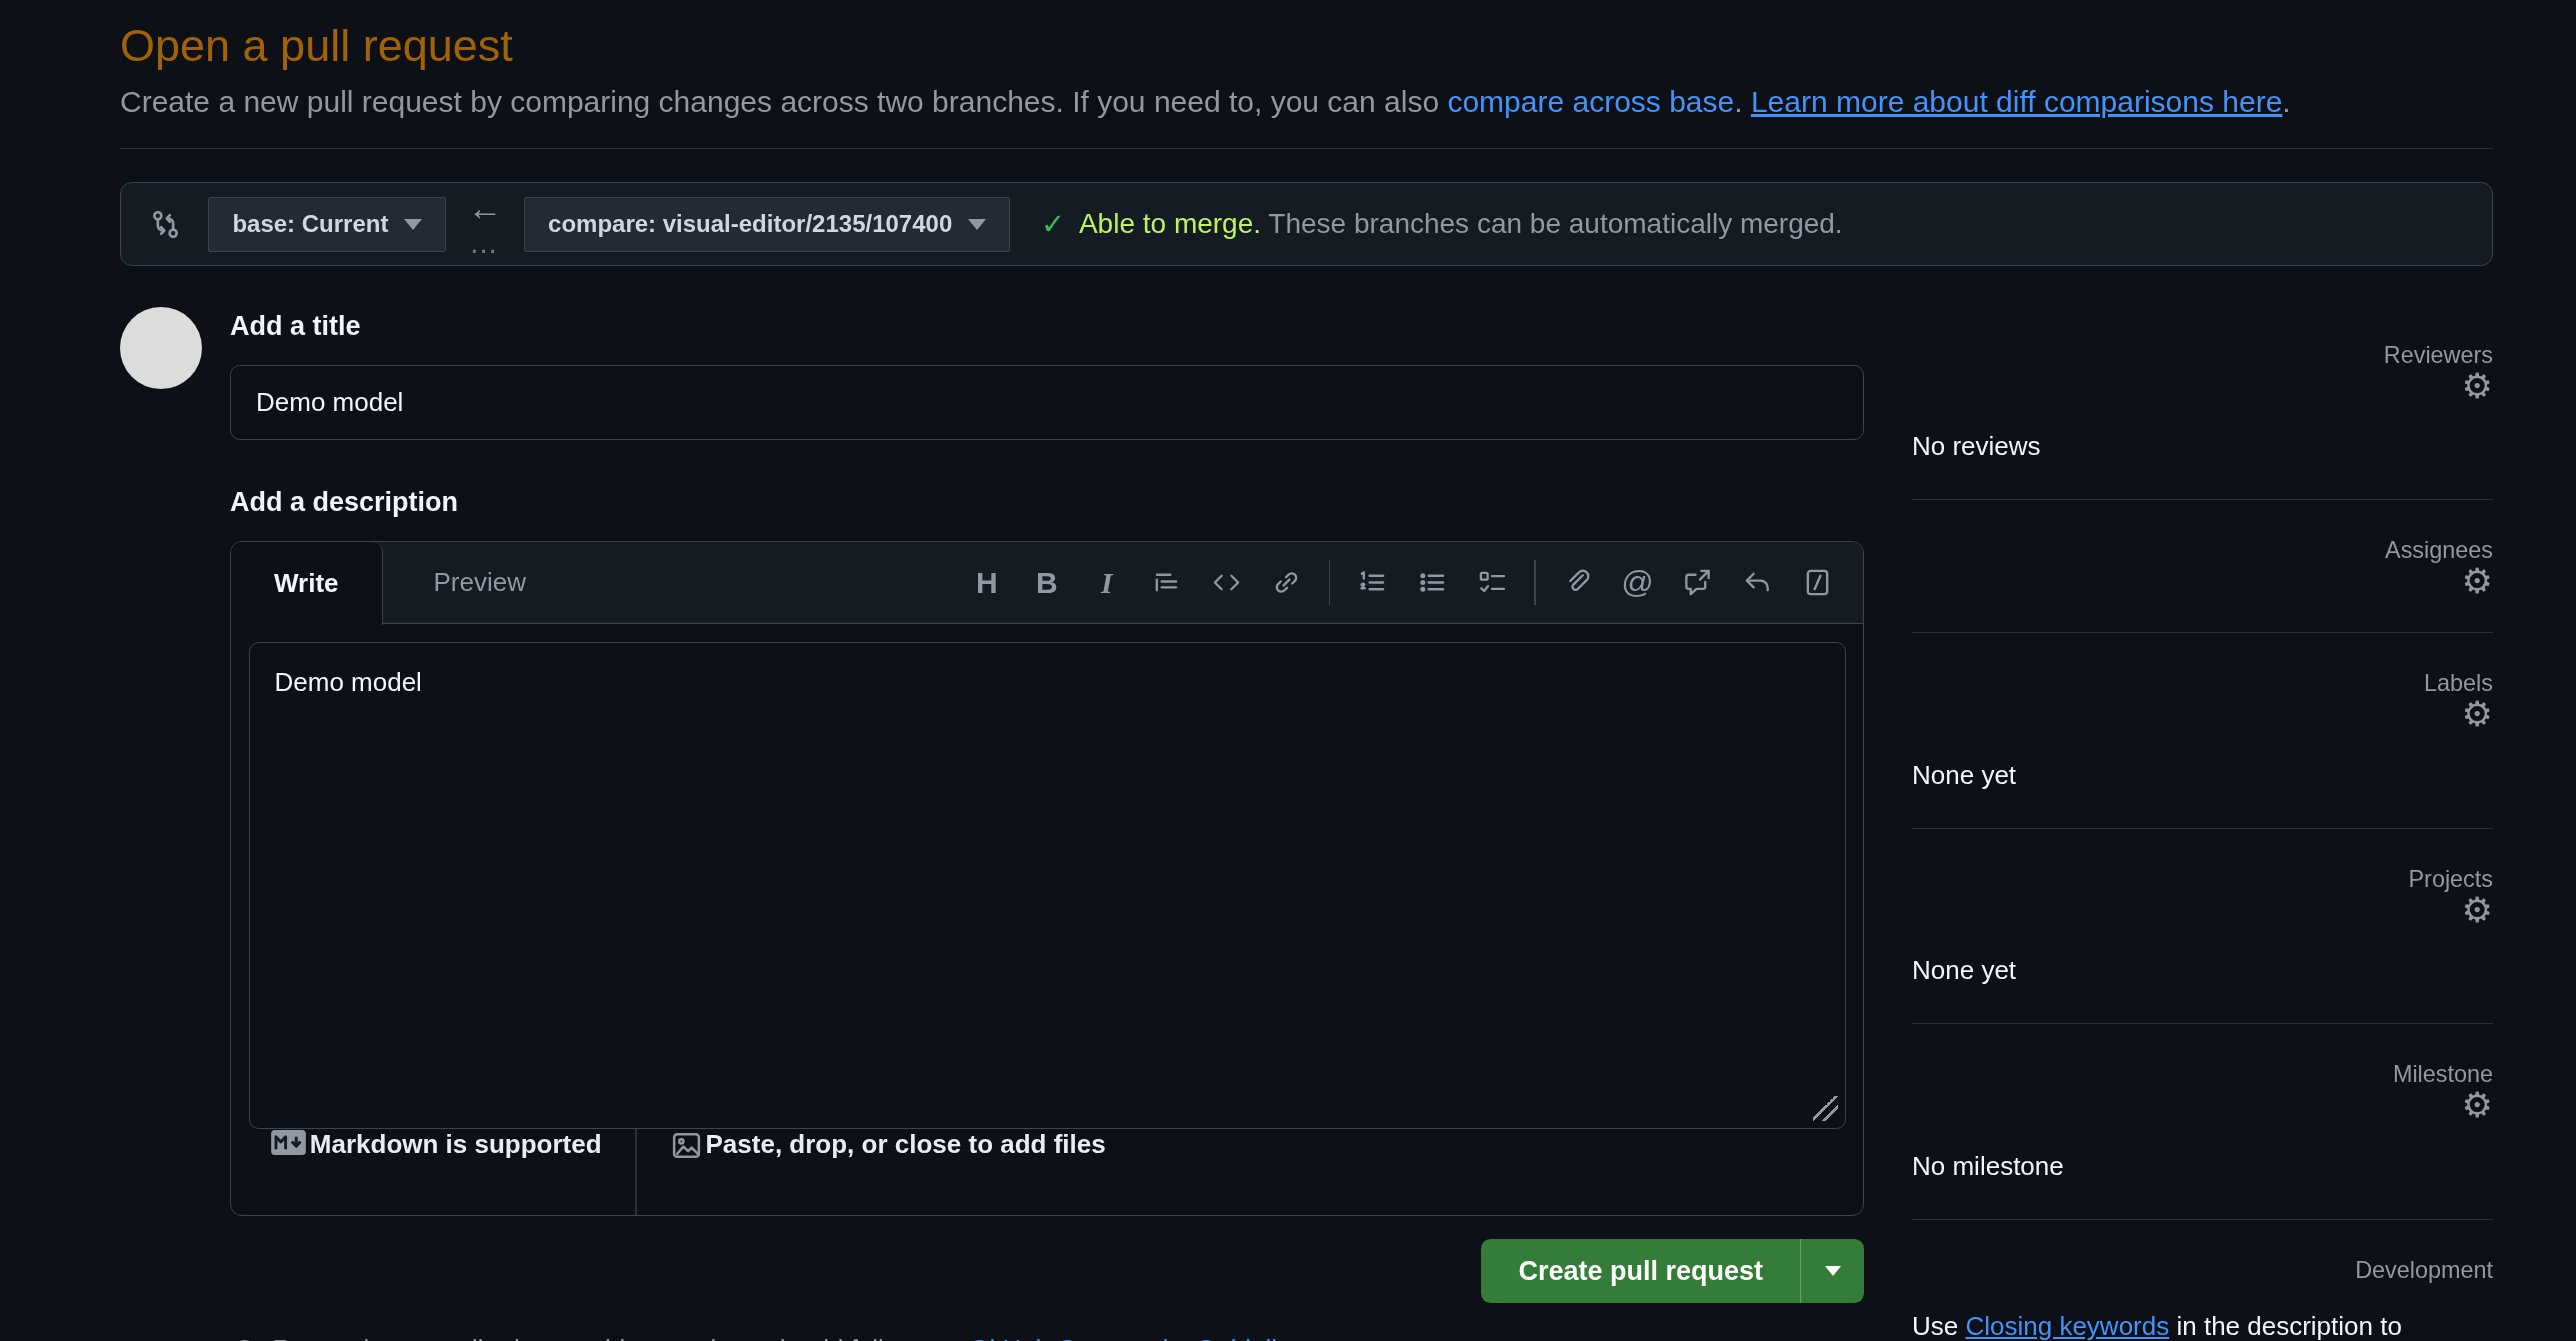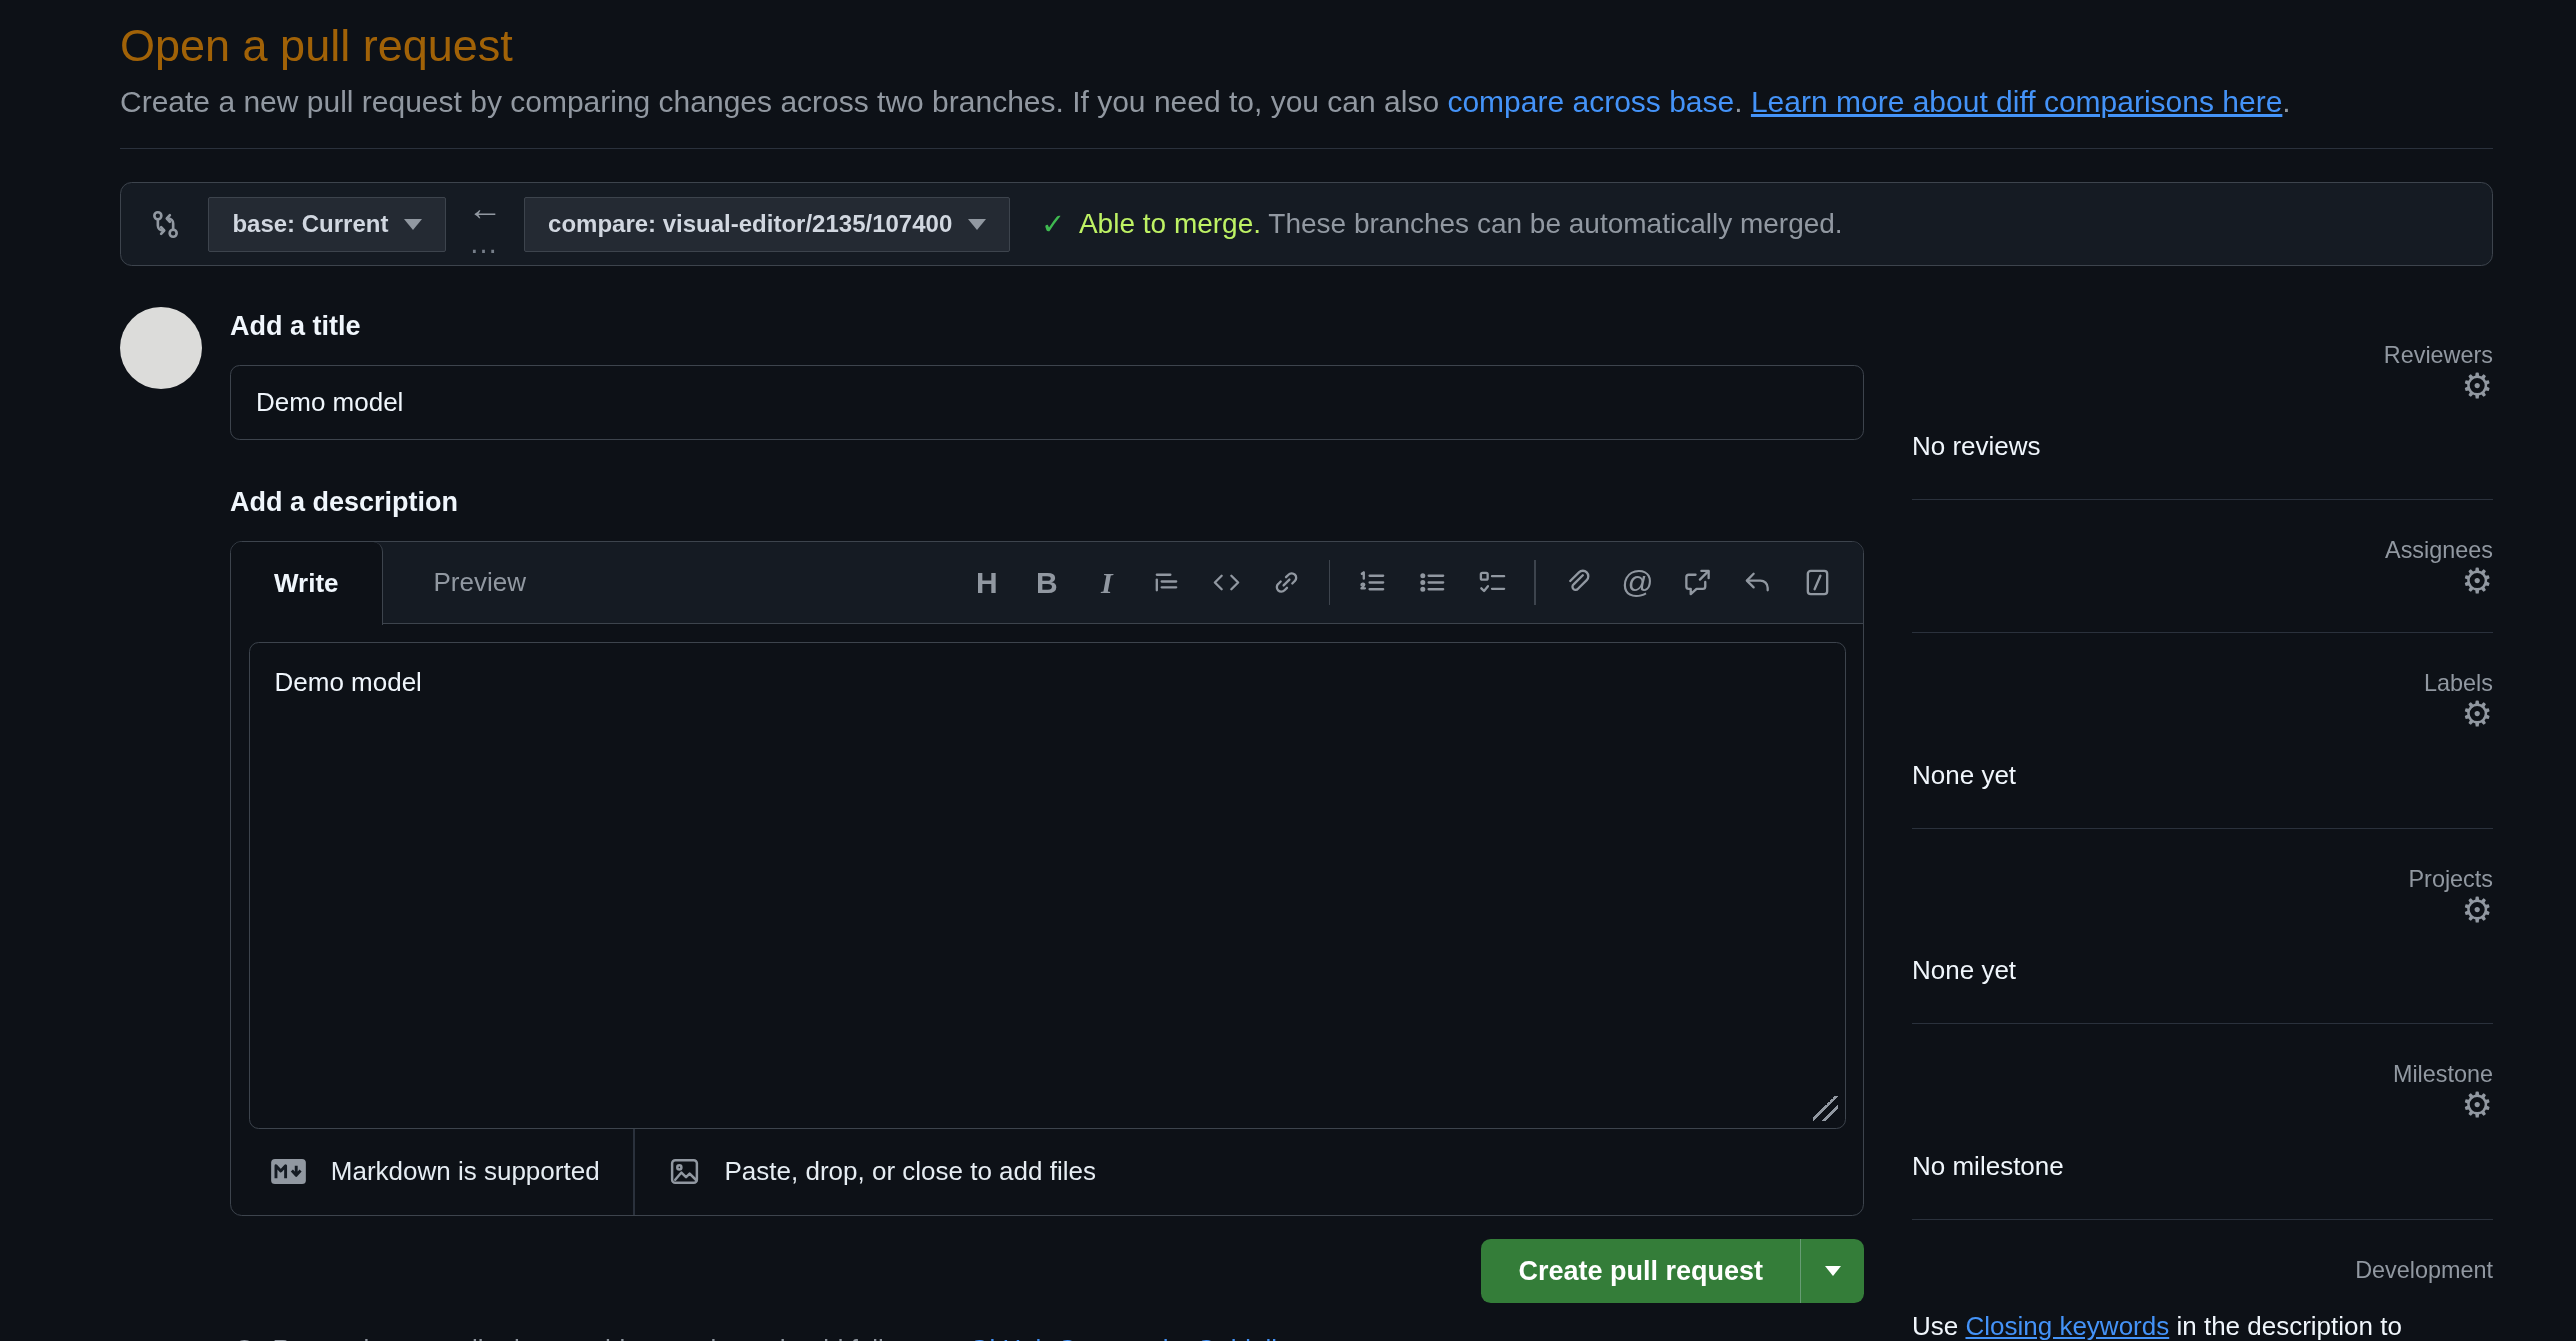--- a/index.html
+++ b/index.html
@@ -90,21 +90,21 @@
     color:#f0f6fc; font-size:26px; padding:21.4px 25px; resize:none; outline:none; display:block;
     font-family:"Liberation Sans", sans-serif; line-height:1.4;
   }
   .resize-handle {
     position:absolute; right:25px; bottom:7.8px; width:25px; height:25px;
     background:
       linear-gradient(135deg, transparent 0 44%, #9198a1 44% 52%, transparent 52% 68%, #9198a1 68% 76%, transparent 76%);
   }
   .editor-footer { display:flex; align-items:center; height:86px; padding:0 5.8px; }
   .footer-item {
-    display:flex; align-items:center; gap:24px; font-size:26px; font-weight:400; color:#e6edf3;
+    display:flex; gap:3px; font-size:26px; font-weight:700; color:#e6edf3;
     padding:0 33px; height:100%; cursor:pointer;
   }
   .footer-sep { width:1.9px; height:86px; background:#2a313c; }
 
   
   .submit-row { display:flex; justify-content:flex-end; margin-top:23.4px; }
   .split-btn { display:flex; }
   .split-main {
     background:#347d39; border-radius:9.7px 0 0 9.7px; height:64px; padding:0 37px;
     font-size:27px; font-weight:600; color:#ffffff; display:flex; align-items:center; cursor:pointer;

